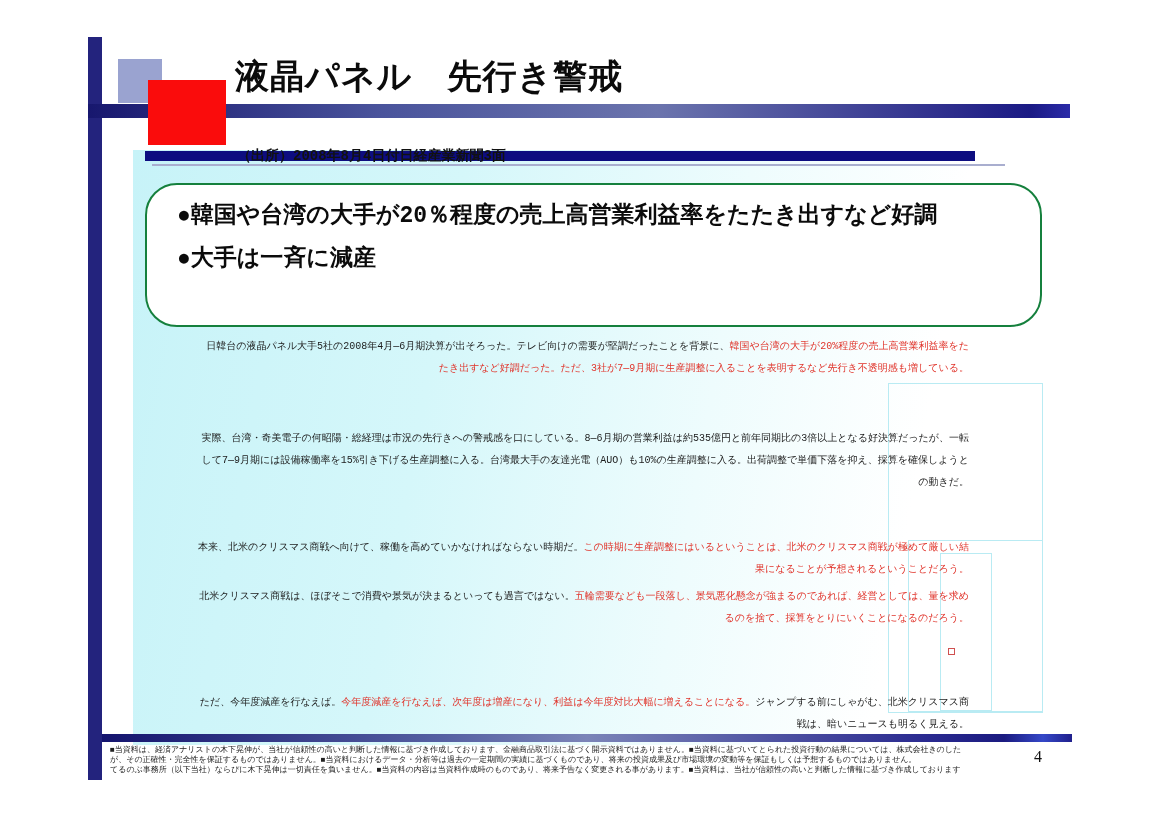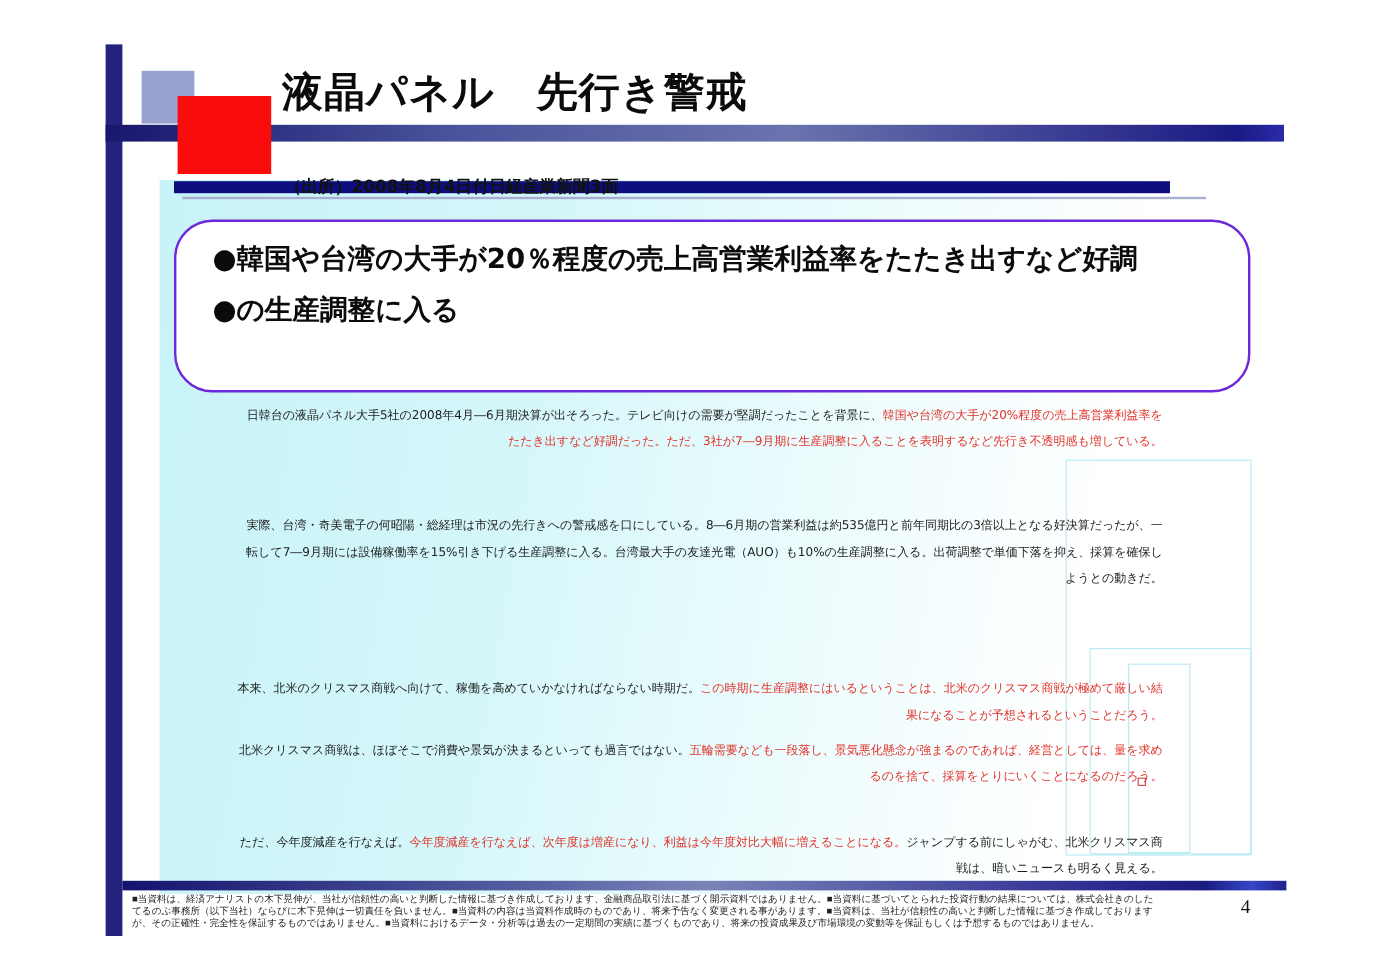--- a/index.html
+++ b/index.html
@@ -1,15 +1,15 @@
 <!DOCTYPE html>
 <html><head>
 <meta charset="utf-8">
 <style>
-  * { margin:0; padding:0; box-sizing:border-box; }
+  * { margin:0; padding:0; box-sizing:border-box;font-family:Liberation Mono, monospace; }
   html,body { width:1156px; height:816px; }
   body {
     position:relative;
     background:#ffffff;
     font-family:"DejaVu Sans","Liberation Sans",sans-serif;
     overflow:hidden;
   }
   .abs { position:absolute; }
 
   
@@ -46,38 +46,38 @@
   
   .ghost { border:1px solid #b9ebf3; background:transparent; z-index:2; }
   .ghost-1 { left:888px; top:383px; width:155px; height:330px; }
   .ghost-2 { left:908px; top:540px; width:135px; height:172px; }
   .ghost-3 { left:940px; top:553px; width:52px; height:158px; }
   .red-outline-sq { left:948px; top:648px; width:7px; height:7px; border:1px solid #d05050; z-index:3; }
 
   
   .summary-box {
     left:145px; top:183px; width:897px; height:144px; z-index:5;
-    background:#ffffff; border:2px solid #6d28d9; border-radius:32px;
+    background:#ffffff; border:2px solid #15803d; border-radius:32px;
     padding:10px 18px 0 30px;
   }
   .summary-bullet {
     font-size:23px; font-weight:bold; color:#0b0b0b;
     line-height:43px; white-space:nowrap; letter-spacing:0px;
   }
 
   
   .para {
     width:772px; left:197px; z-index:5;
     font-size:10px; line-height:22px; color:#1c1c1c;
     word-break:break-all; overflow-wrap:anywhere; text-align:right;
   }
   .p1 { top:336px; }
   .p2 { top:428px; }
-  .p3 { top:537px;margin-top:27px; }
-  .p4 { top:615px; }
+  .p3 { top:537px; }
+  .p4 { top:586px; }
   .p5 { top:692px; }
   .seg-red { color:#e0332a; }
   .seg-black { color:#1c1c1c; }
 
   
   .footer-rule {
     left:102px; top:734px; width:970px; height:8px; z-index:6;
     background:linear-gradient(90deg,#14146e 0%,#5560a2 35%,#7b84b8 50%,#2a2a90 85%,#1b1b80 93%,#3548c8 97%,#20208c 100%);
   }
   .disclaimer {
@@ -107,32 +107,32 @@
 <div class="abs content-rule"></div>
 <div class="abs content-rule-thin"></div>
 
 <div class="abs ghost ghost-1"></div>
 <div class="abs ghost ghost-2"></div>
 <div class="abs ghost ghost-3"></div>
 <div class="abs red-outline-sq"></div>
 
 <div class="abs summary-box">
   <div class="summary-bullet">●韓国や台湾の大手が20％程度の売上高営業利益率をたたき出すなど好調</div>
-  <div class="summary-bullet">●の生産調整に入る</div>
+  <div class="summary-bullet">●大手は一斉に減産</div>
 </div>
 
 <div class="abs para p1"><span class="seg-black">日韓台の液晶パネル大手5社の2008年4月―6月期決算が出そろった。テレビ向けの需要が堅調だったことを背景に、</span><span class="seg-red">韓国や台湾の大手が20%程度の売上高営業利益率をたたき出すなど好調だった。ただ、3社が7―9月期に生産調整に入ることを表明するなど先行き不透明感も増している。</span></div>
 
 <div class="abs para p2"><span class="seg-black">実際、台湾・奇美電子の何昭陽・総経理は市況の先行きへの警戒感を口にしている。8―6月期の営業利益は約535億円と前年同期比の3倍以上となる好決算だったが、一転して7―9月期には設備稼働率を15%引き下げる生産調整に入る。台湾最大手の友達光電（AUO）も10%の生産調整に入る。出荷調整で単価下落を抑え、採算を確保しようとの動きだ。</span></div>
 
 <div class="abs para p3"><span class="seg-black">本来、北米のクリスマス商戦へ向けて、稼働を高めていかなければならない時期だ。</span><span class="seg-red">この時期に生産調整にはいるということは、北米のクリスマス商戦が極めて厳しい結果になることが予想されるということだろう。</span></div>
 
 <div class="abs para p4"><span class="seg-black">北米クリスマス商戦は、ほぼそこで消費や景気が決まるといっても過言ではない。</span><span class="seg-red">五輪需要なども一段落し、景気悪化懸念が強まるのであれば、経営としては、量を求めるのを捨て、採算をとりにいくことになるのだろう。</span></div>
 
 <div class="abs para p5"><span class="seg-black">ただ、今年度減産を行なえば。</span><span class="seg-red">今年度減産を行なえば、次年度は増産になり、利益は今年度対比大幅に増えることになる。</span><span class="seg-black">ジャンプする前にしゃがむ、北米クリスマス商戦は、暗いニュースも明るく見える。</span></div>
 
 <div class="abs footer-rule"></div>
 <div class="abs disclaimer">
   <div>■当資料は、経済アナリストの木下晃伸が、当社が信頼性の高いと判断した情報に基づき作成しております、金融商品取引法に基づく開示資料ではありません。■当資料に基づいてとられた投資行動の結果については、株式会社きのした</div>
+  <div>が、その正確性・完全性を保証するものではありません。■当資料におけるデータ・分析等は過去の一定期間の実績に基づくものであり、将来の投資成果及び市場環境の変動等を保証もしくは予想するものではありません。</div>
   <div>てるのぶ事務所（以下当社）ならびに木下晃伸は一切責任を負いません。■当資料の内容は当資料作成時のものであり、将来予告なく変更される事があります。■当資料は、当社が信頼性の高いと判断した情報に基づき作成しております</div>
-  <div>が、その正確性・完全性を保証するものではありません。■当資料におけるデータ・分析等は過去の一定期間の実績に基づくものであり、将来の投資成果及び市場環境の変動等を保証もしくは予想するものではありません。</div>
 </div>
 <div class="abs page-num">4</div>
 
 </body></html>

